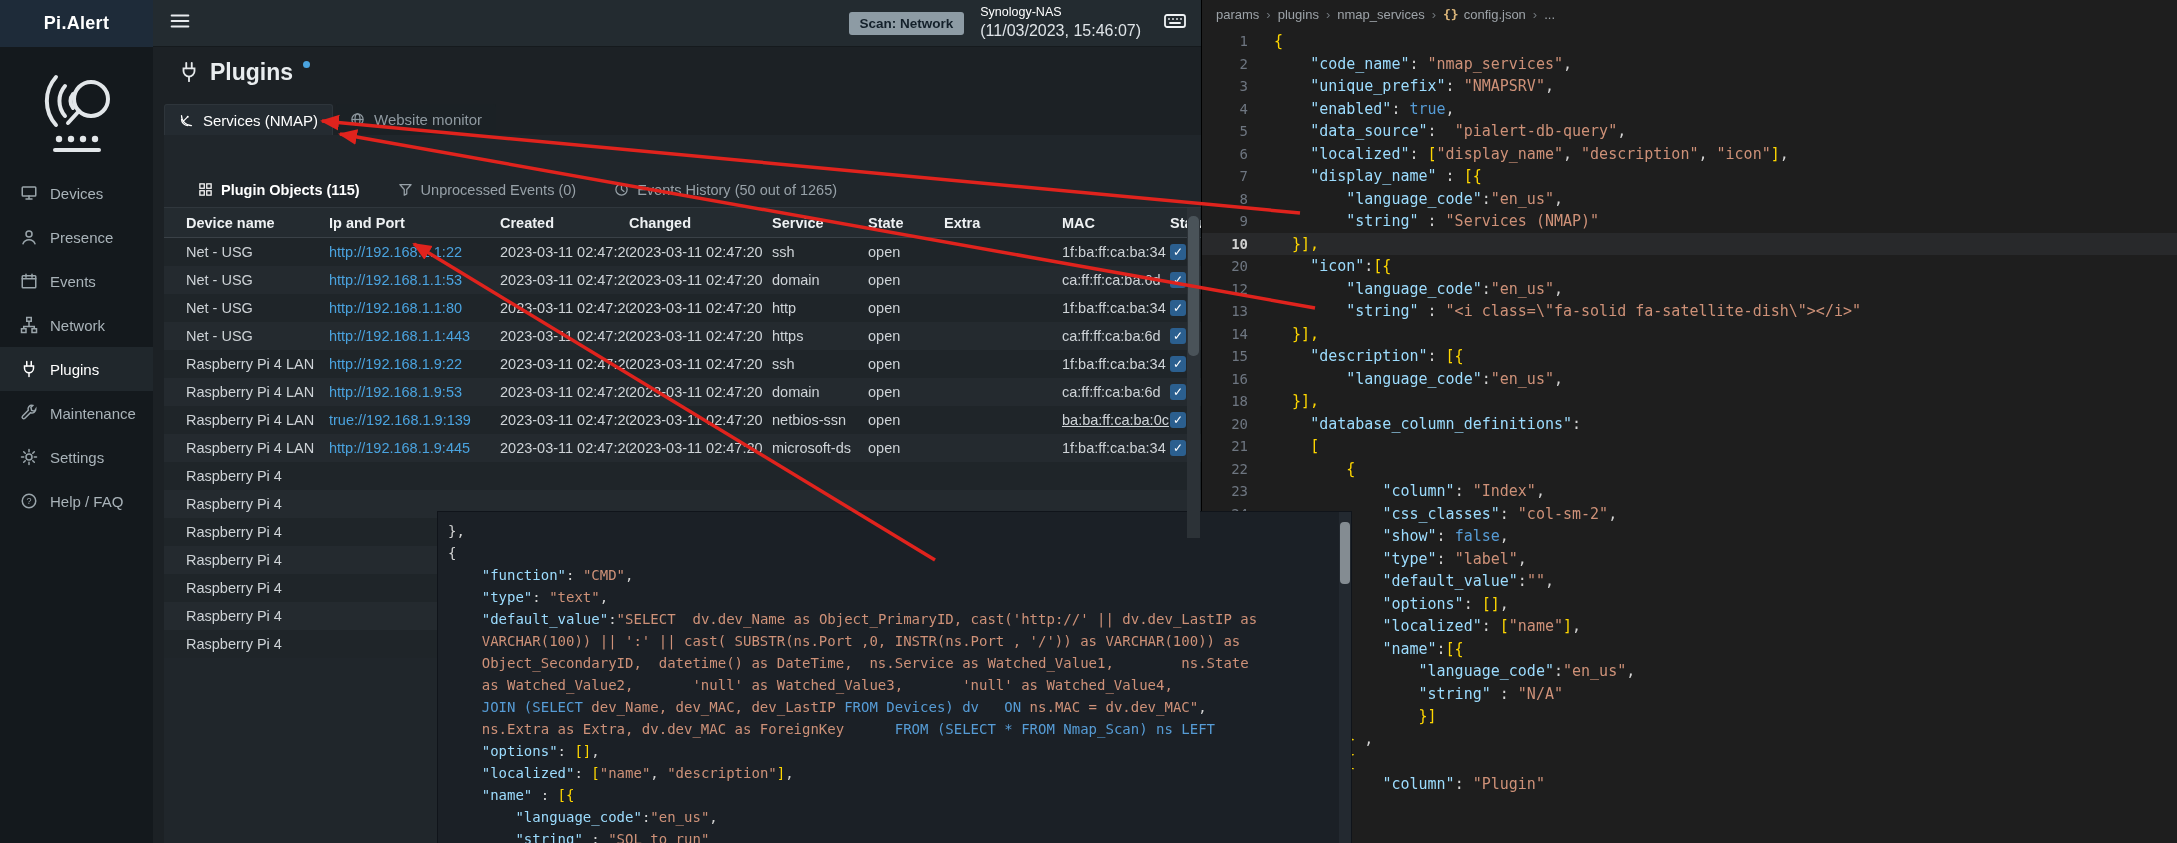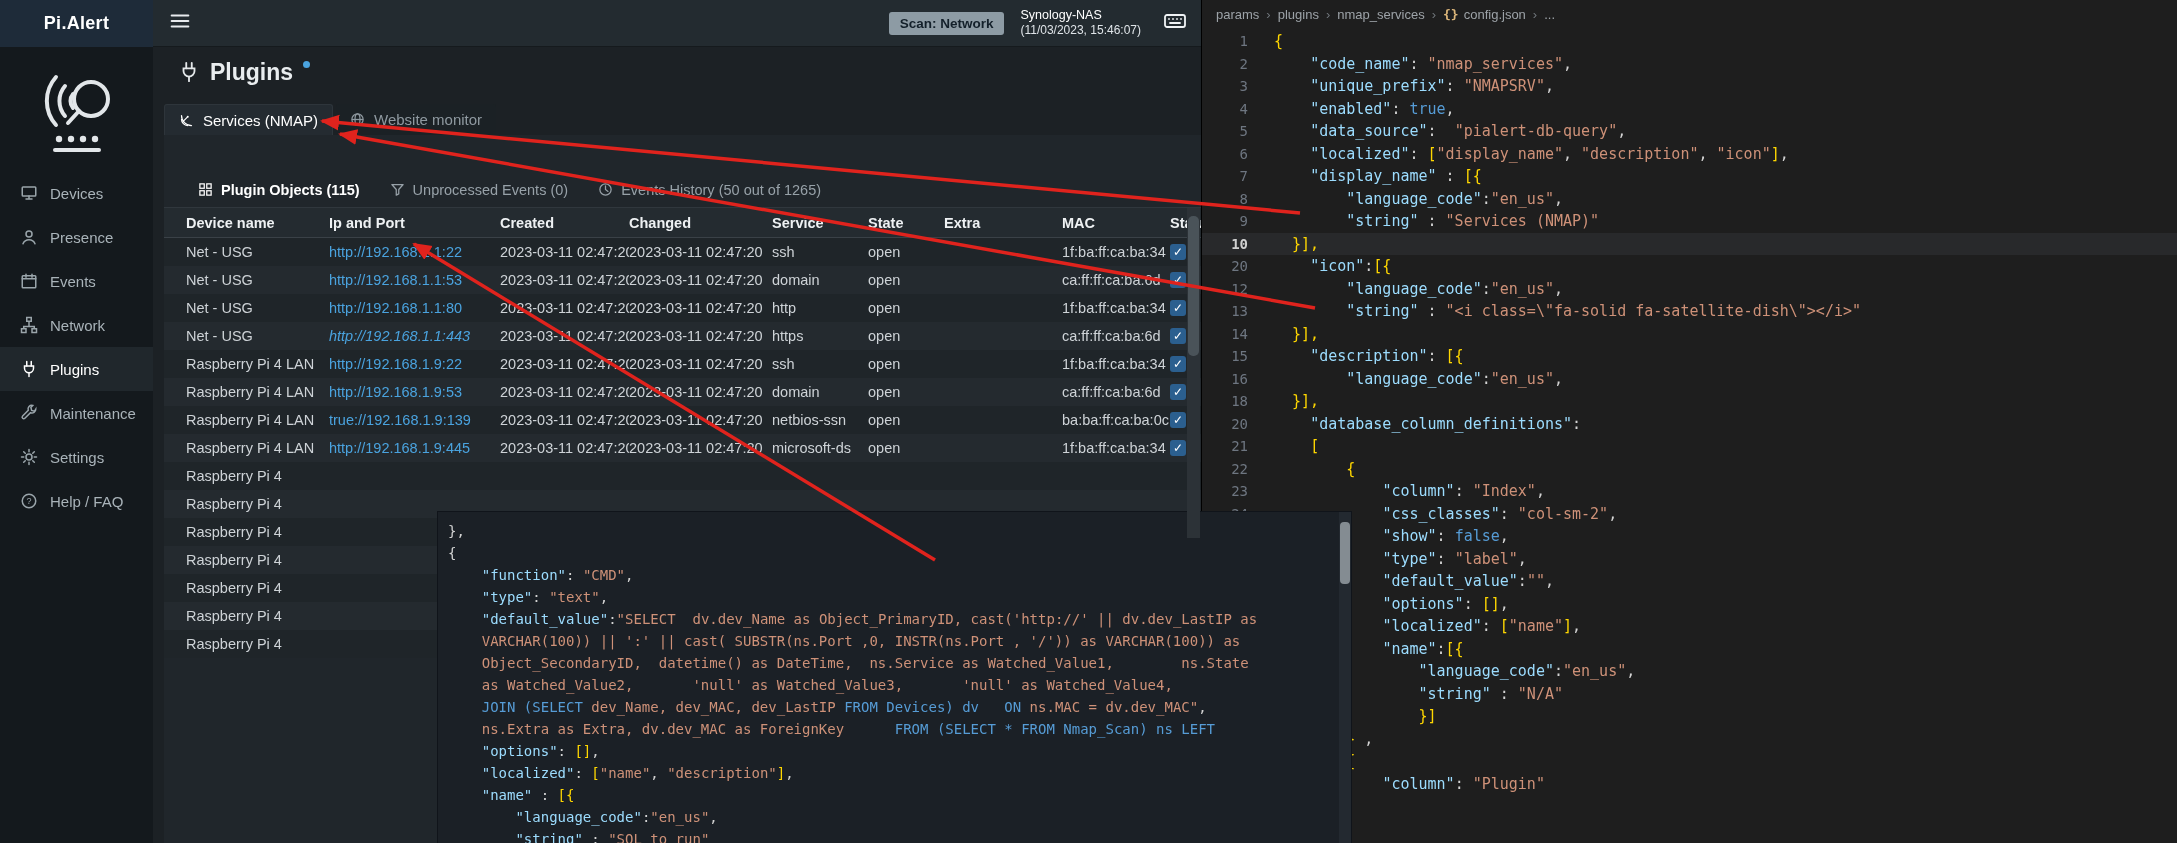--- a/index.html
+++ b/index.html
@@ -10,21 +10,21 @@
   .topbar{position:absolute;left:0;top:0;width:1201px;height:47px;background:#232b30;
     border-bottom:1px solid #151a1d;display:flex;align-items:center;z-index:10;}
   .brand{width:153px;height:47px;background:#1e2b39;color:#fff;font-size:18px;font-weight:bold;
     display:flex;align-items:center;justify-content:center;letter-spacing:.3px;}
   .hamburger{color:#e8ebee;margin-left:16px;width:26px;height:26px;display:flex;align-items:center;}
   .hamburger svg{width:22px;height:22px;}
   .topbar-spacer{flex:1;}
   .scan-badge{background:#8d9ba4;color:#13202a;font-size:13.5px;font-weight:bold;
     padding:4px 11px;border-radius:3px;margin-right:16px;}
   .host{color:#fff;font-size:12.5px;line-height:1.3;margin-right:22px;}
-  .host .t2{color:#dfe4e8;font-size:12px;}
+  .host .t2{color:#dfe4e8;font-size:16px;}
   .kb{color:#f0f3f5;margin-right:14px;display:flex;align-items:center;}
   .kb svg{width:24px;height:24px;}
 
   
   .sidebar{position:absolute;left:0;top:47px;width:153px;height:796px;background:#14191d;z-index:9;}
   .logo{display:flex;justify-content:center;padding-top:14px;padding-bottom:6px;}
   .nav-item{height:44px;display:flex;align-items:center;gap:12px;padding-left:20px;
     color:#a9b3b9;font-size:15px;cursor:pointer;}
   .nav-item .icn{width:18px;height:18px;display:flex;align-items:center;color:#9aa5ab;}
   .nav-item .icn svg{width:18px;height:18px;}
@@ -39,21 +39,21 @@
   .page-title{font-size:23px;font-weight:bold;margin:0;line-height:30px;}
   .dot{width:7px;height:7px;border-radius:50%;background:#4aa3df;margin-top:4px;}
 
   .ptabs{position:absolute;left:11px;top:57px;display:flex;gap:3px;height:31px;}
   .ptab{display:flex;align-items:center;gap:9px;padding:0 14px;font-size:15px;color:#8f99a0;
     background:#1b2125;border-radius:3px 3px 0 0;}
   .ptab .icn, .ptab .icn svg{width:15px;height:15px;}
   .ptab.active{background:#242b31;color:#fff;border:1px solid #2e353b;border-bottom:none;}
 
   .card{position:absolute;left:11px;top:88px;width:1037px;height:708px;background:#20262b;overflow:hidden;}
-  .otabs{position:absolute;left:0;top:37px;width:100%;height:36px;display:flex;gap:6px;
+  .otabs{position:absolute;left:0;top:37px;width:100%;height:36px;display:flex;gap:14px;
     padding-left:22px;border-bottom:1px solid #30373d;align-items:center;}
   .otab{display:flex;align-items:center;gap:8px;padding:0 12px;height:100%;font-size:14.5px;color:#97a1a8;}
   .otab .icn, .otab .icn svg{width:15px;height:15px;}
   .otab.active{color:#ffffff;font-weight:bold;}
 
   .tbl{position:absolute;left:0;top:73px;width:1066px;}
   .tr{display:flex;height:28px;align-items:center;font-size:14.5px;color:#ced3d7;}
   .tr.head{height:30px;font-weight:bold;color:#eef1f3;background:#242b30;border-bottom:1px solid #3a4147;}
   .tr.odd{background:#1f2529;}
   .tr.even{background:#242a2f;}
@@ -317,21 +317,21 @@
           <div class="td" style="width: 96px;">http</div>
           <div class="td" style="width: 76px;">open</div>
           <div class="td" style="width: 118px;"></div>
           <div class="td" style="width: 108px;">1f:ba:ff:ca:ba:34</div>
           <div class="td" style="width: 60px;">
             <div class="cb">✓</div>
           </div>
         </div>
         <div class="tr even">
           <div class="td" style="width: 165px;">Net - USG</div>
-          <div class="td" style="width: 171px; font-style: italic;"><a class="lnk" href="#">http://192.168.1.1:443</a></div>
+          <div class="td" style="width: 171px;"><a class="lnk" href="#">http://192.168.1.1:443</a></div>
           <div class="td" style="width: 129px;">2023-03-11 02:47:20</div>
           <div class="td" style="width: 143px;">2023-03-11 02:47:20</div>
           <div class="td" style="width: 96px;">https</div>
           <div class="td" style="width: 76px;">open</div>
           <div class="td" style="width: 118px;"></div>
           <div class="td" style="width: 108px;">ca:ff:ff:ca:ba:6d</div>
           <div class="td" style="width: 60px;">
             <div class="cb">✓</div>
           </div>
         </div>
@@ -362,21 +362,21 @@
           </div>
         </div>
         <div class="tr odd">
           <div class="td" style="width: 165px;">Raspberry Pi 4 LAN</div>
           <div class="td" style="width: 171px;"><a class="lnk" href="#">true://192.168.1.9:139</a></div>
           <div class="td" style="width: 129px;">2023-03-11 02:47:20</div>
           <div class="td" style="width: 143px;">2023-03-11 02:47:20</div>
           <div class="td" style="width: 96px;">netbios-ssn</div>
           <div class="td" style="width: 76px;">open</div>
           <div class="td" style="width: 118px;"></div>
-          <div class="td" style="width: 108px;">ba:ba:ff:ca:ba:0c</div>
+          <div class="td" style="width: 108px; text-decoration: underline;">ba:ba:ff:ca:ba:0c</div>
           <div class="td" style="width: 60px;">
             <div class="cb">✓</div>
           </div>
         </div>
         <div class="tr even">
           <div class="td" style="width: 165px;">Raspberry Pi 4 LAN</div>
           <div class="td" style="width: 171px;"><a class="lnk" href="#">http://192.168.1.9:445</a></div>
           <div class="td" style="width: 129px;">2023-03-11 02:47:20</div>
           <div class="td" style="width: 143px;">2023-03-11 02:47:20</div>
           <div class="td" style="width: 96px;">microsoft-ds</div>

